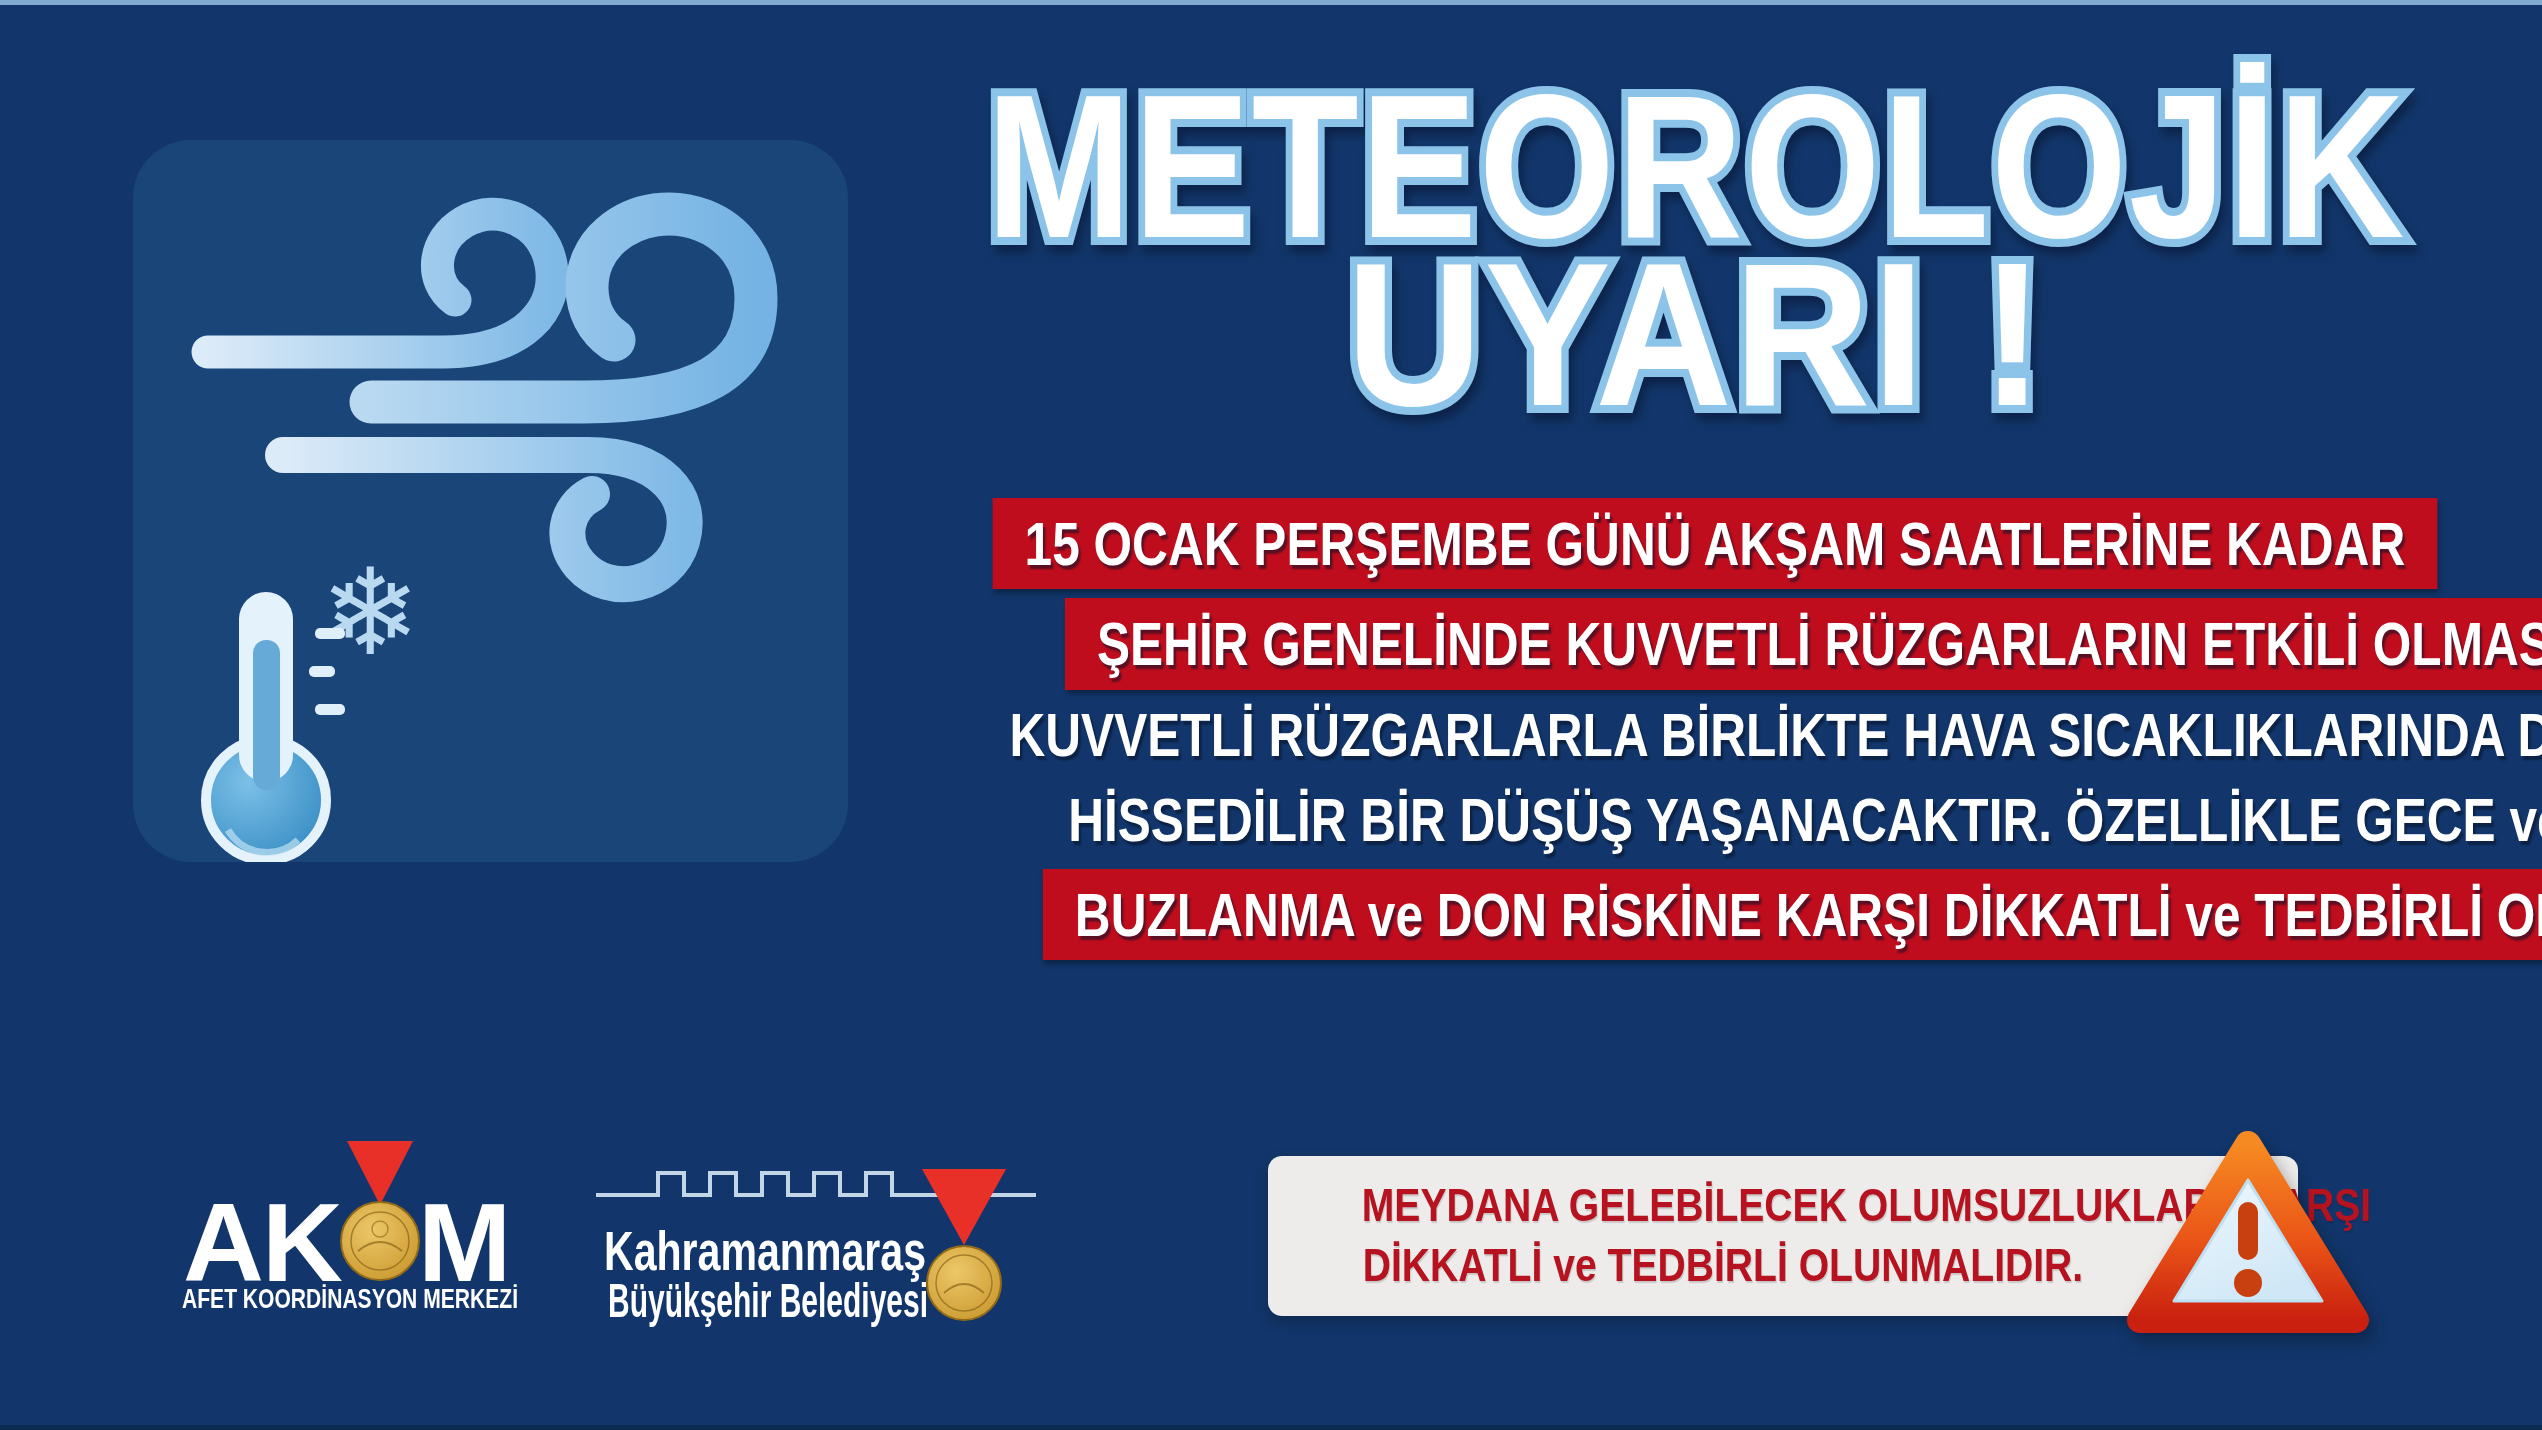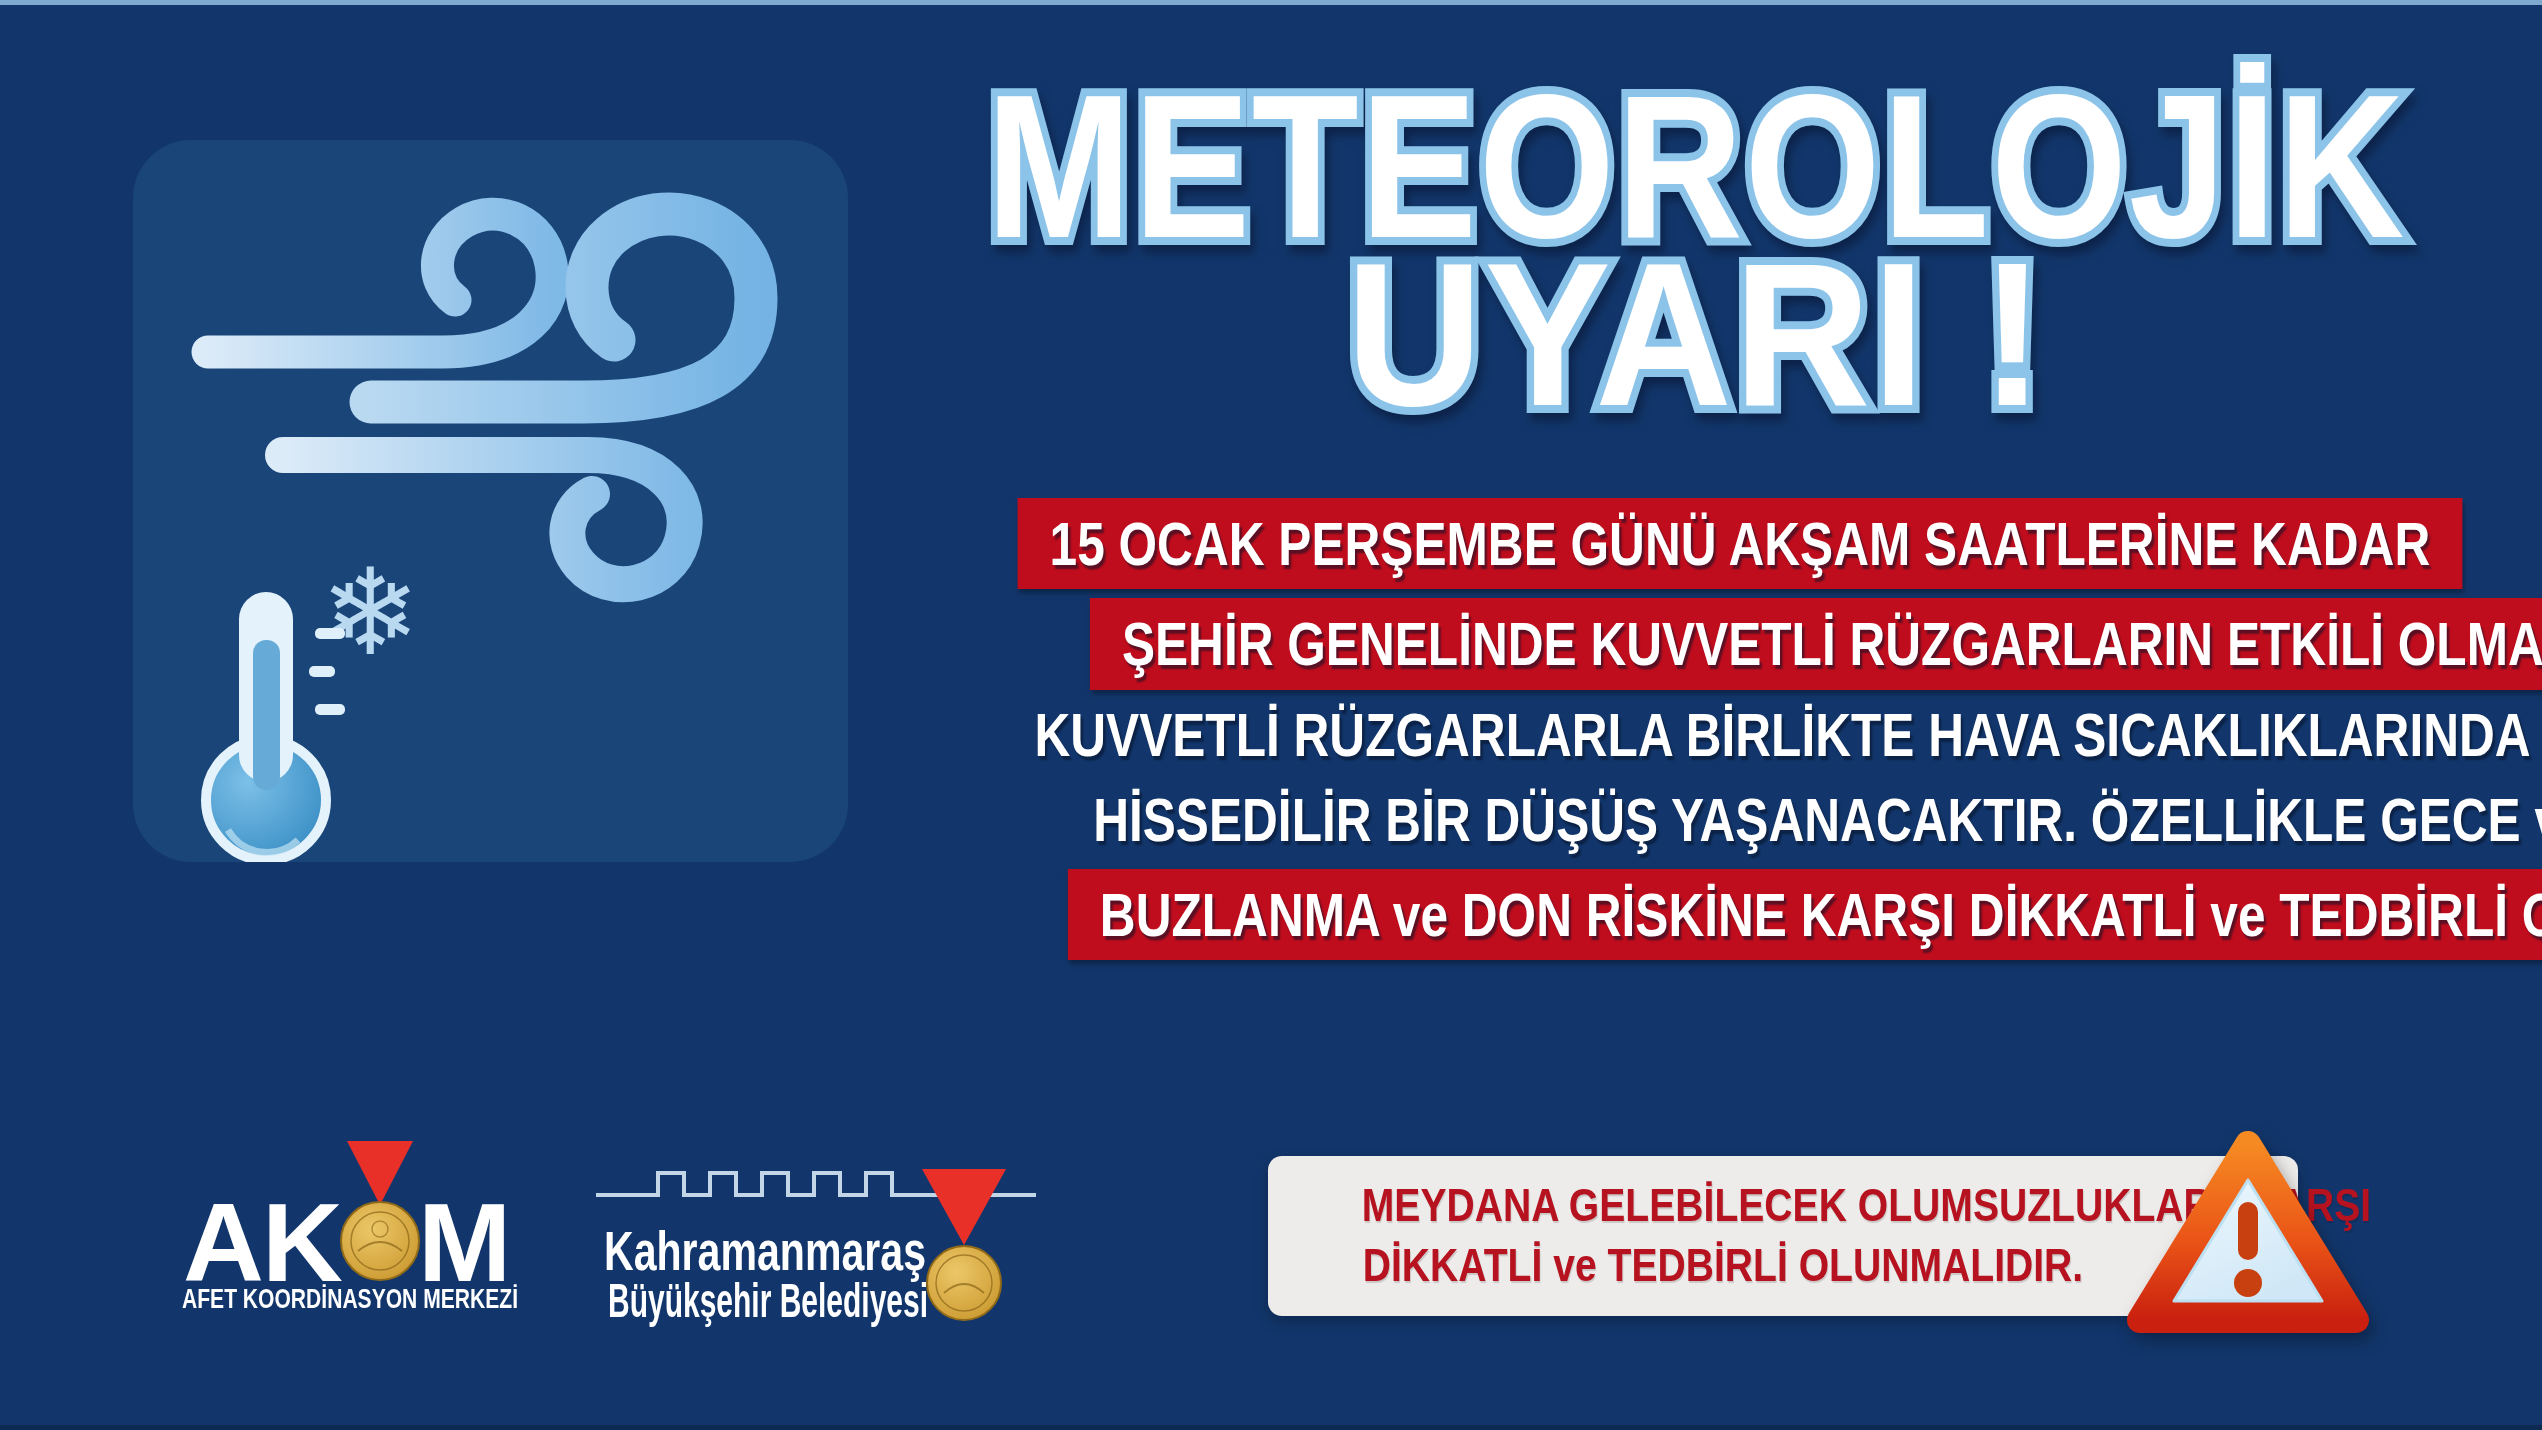--- a/index.html
+++ b/index.html
@@ -27,21 +27,21 @@
     font-family:"Liberation Sans","DejaVu Sans",sans-serif;
     font-weight:bold;
     fill:#ffffff;
     stroke:var(--title_outline,#8cc3e9);
     stroke-width:16px;
     paint-order:stroke fill;
     letter-spacing:2px;
   }
 
   
-  .alert-col{position:absolute;left:837px;top:498px;width:1692px;}
+  .alert-col{position:absolute;left:812px;top:498px;width:1692px;}
   .line{
     display:block;width:fit-content;margin:0 auto 9px auto;
     font-weight:bold;font-size:62px;line-height:1.15;
     color:#ffffff;white-space:nowrap;
     transform:scaleX(0.80);transform-origin:center;
     text-shadow:3px 4px 2px rgba(8,18,40,.55);
   }
   .line.bar{
     background:var(--bar_red,#bf0d1d);
     padding:10px 40px 10px 40px;

